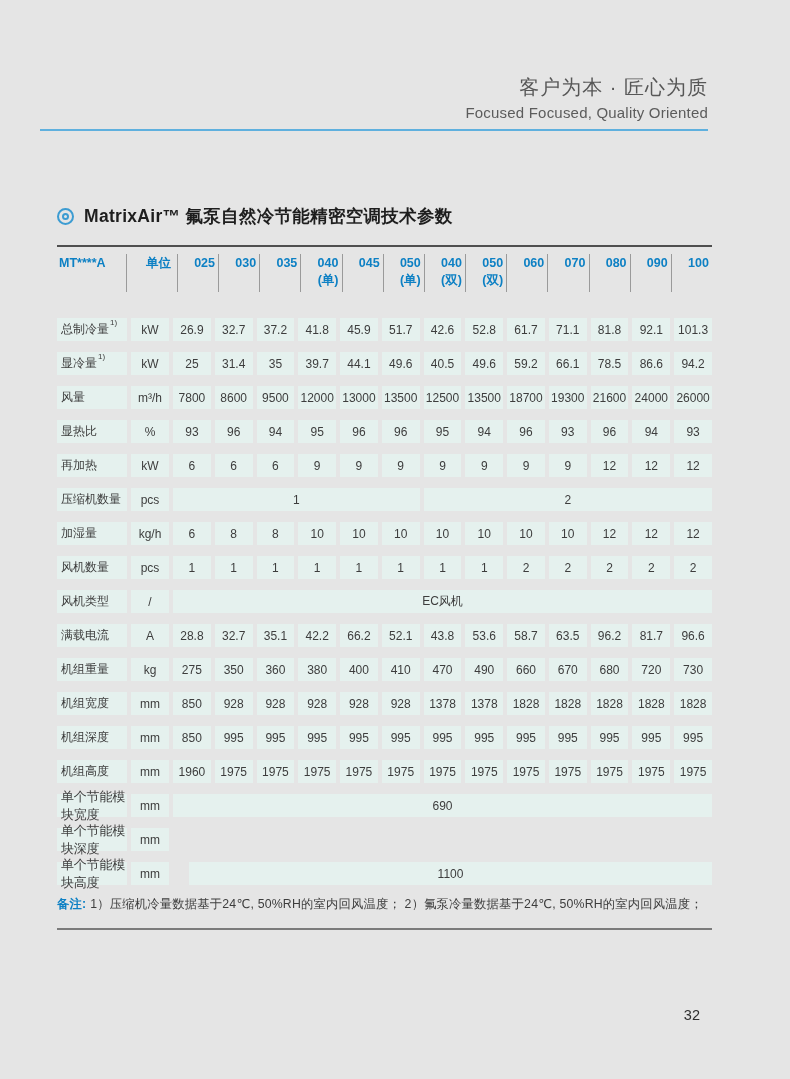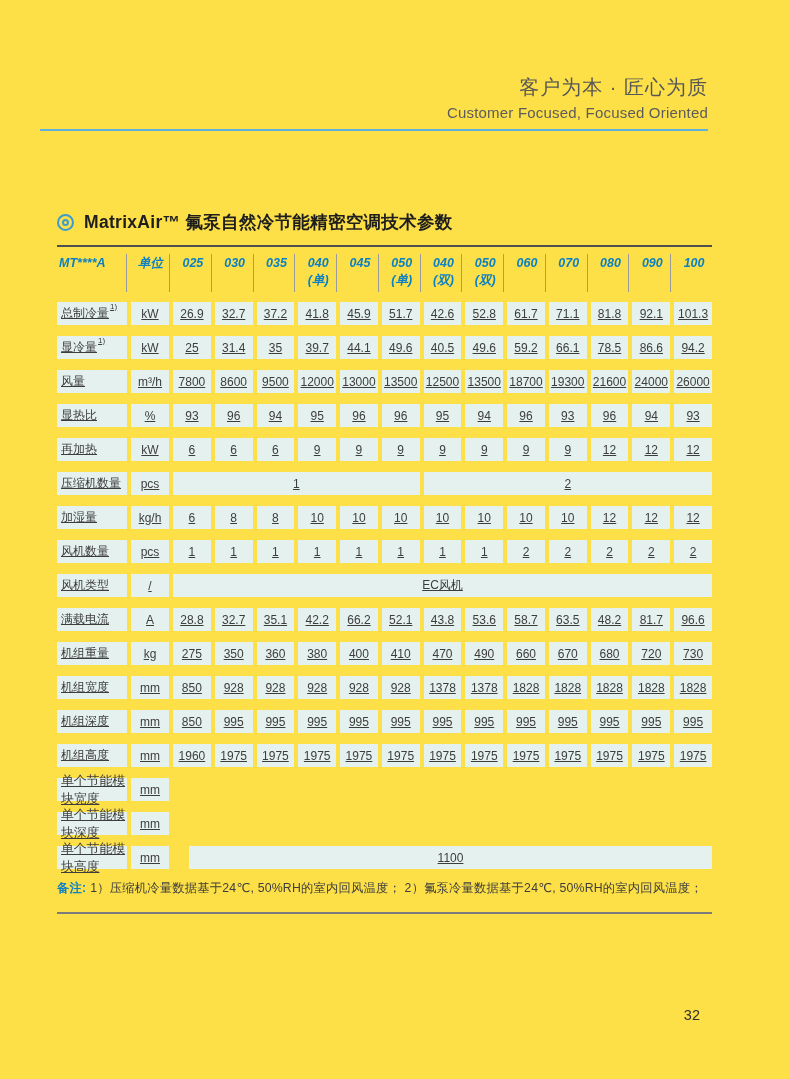--- a/index.html
+++ b/index.html
@@ -4,73 +4,73 @@
 <style>
   * { margin:0; padding:0; box-sizing:border-box; }
   body {
     background:#ffffff;
     font-family:"Liberation Sans","DejaVu Sans",sans-serif;
     -webkit-font-smoothing:antialiased;
   }
   .sheet {
     position:relative;
     width:790px; height:1079px;
-    background:#fde047;
+    background:#e5e5e5;
     overflow:hidden;
     margin:0 auto;
   }
 
   
   .masthead {
     position:absolute; top:74px; left:40px; right:82px;
     text-align:right;
   }
   .slogan-zh { font-size:20px; color:#575757; letter-spacing:1px; font-weight:500; }
   .slogan-en { font-size:15px; color:#5c5c5c; margin-top:3px; letter-spacing:.2px; }
   .mast-rule {
     position:absolute; top:129px; left:40px; right:82px;
     height:2px; background:#5fb0de;
   }
 
   
   .section-title {
-    position:absolute; top:210px; left:57px;
+    position:absolute; top:204px; left:57px;
     display:flex; align-items:center; gap:10px;
   }
   .ring-icon {
     width:17px; height:17px; border:2px solid #3c9cd2; border-radius:50%;
     display:flex; align-items:center; justify-content:center; flex:0 0 auto;
   }
   .ring-icon .inner {
     width:7px; height:7px; border:2px solid #3c9cd2; border-radius:50%;
   }
   .title-text { font-size:17.5px; font-weight:700; color:#1e1e1e; letter-spacing:.3px; }
 
   
   .spec-table {
     position:absolute; top:245px; left:57px; width:655px;
     border-top:2px solid #4f4f4f;
     padding-top:7px;
   }
   .hrow {
-    display:flex; gap:5px; height:38px; margin-bottom:10px;font-style:italic;
+    display:flex; gap:13px; height:38px; margin-bottom:26px;
   }
   .hcell {
     flex:1 1 0; min-width:0;
     color:#0d80c4; font-weight:700; font-size:12.5px;
     text-align:center; white-space:pre-line; line-height:1.35;
     padding-top:1px;
   }
   .hcell:not(:last-child) { border-right:1.5px solid #9a9a9a; }
   .hcell.c-label { flex:0 0 70px; text-align:left; padding-left:2px; }
   .hcell.c-unit  { flex:0 0 38px; }
 
   .drow {
     display:flex; gap:4px; height:23px; margin-bottom:11px;
-    font-size:12px; color:#3d3d3d;text-decoration:underline;
+    font-size:12px; color:#3d3d3d;
   }
   .cell {
     background:#e5f1ee;
     display:flex; align-items:center; justify-content:center;
     min-width:0; overflow:visible;
   }
   .cell.label { flex:0 0 70px; justify-content:flex-start; padding-left:4px; }
   .cell.unit  { flex:0 0 38px; }
   .cell.data  { flex:1 1 0; }
   .drow.small .cell.label { font-size:13px; letter-spacing:-.2px; }
@@ -88,21 +88,21 @@
     font-size:14.5px; color:#2f2f2f;
   }
 </style>
 </head>
 <body>
 
 <div class="sheet">
 
   <div class="masthead">
     <div class="slogan-zh">客户为本 · 匠心为质</div>
-    <div class="slogan-en">Customer Focused, Focused Oriented</div>
+    <div class="slogan-en">Focused Focused, Quality Oriented</div>
   </div>
   <div class="mast-rule"></div>
 
   <div class="section-title">
     <span class="ring-icon">
         <span class="inner"></span>
       </span>
     <span class="title-text">MatrixAir™ 氟泵自然冷节能精密空调技术参数</span>
   </div>
 
@@ -266,21 +266,21 @@
           <div class="cell data">28.8</div>
           <div class="cell data">32.7</div>
           <div class="cell data">35.1</div>
           <div class="cell data">42.2</div>
           <div class="cell data">66.2</div>
           <div class="cell data">52.1</div>
           <div class="cell data">43.8</div>
           <div class="cell data">53.6</div>
           <div class="cell data">58.7</div>
           <div class="cell data">63.5</div>
-          <div class="cell data">48.2</div>
+          <div class="cell data">96.2</div>
           <div class="cell data">81.7</div>
           <div class="cell data">96.6</div>
         </div>
         <div class="drow">
           <div class="cell label">机组重量</div>
           <div class="cell unit">kg</div>
           <div class="cell data">275</div>
           <div class="cell data">350</div>
           <div class="cell data">360</div>
           <div class="cell data">380</div>
@@ -341,20 +341,21 @@
           <div class="cell data">1975</div>
           <div class="cell data">1975</div>
           <div class="cell data">1975</div>
           <div class="cell data">1975</div>
           <div class="cell data">1975</div>
           <div class="cell data">1975</div>
         </div>
         <div class="drow small">
           <div class="cell label">单个节能模块宽度</div>
           <div class="cell unit">mm</div>
+          <div class="cell data" style="flex: 13 0 48px;">690</div>
         </div>
         <div class="drow small">
           <div class="cell label">单个节能模块深度</div>
           <div class="cell unit">mm</div>
         </div>
         <div class="drow small">
           <div class="cell label">单个节能模块高度</div>
           <div class="cell unit">mm</div>
           <div class="cell data" style="flex: 13 0 48px; margin-left: 16px;">1100</div>
         </div>

